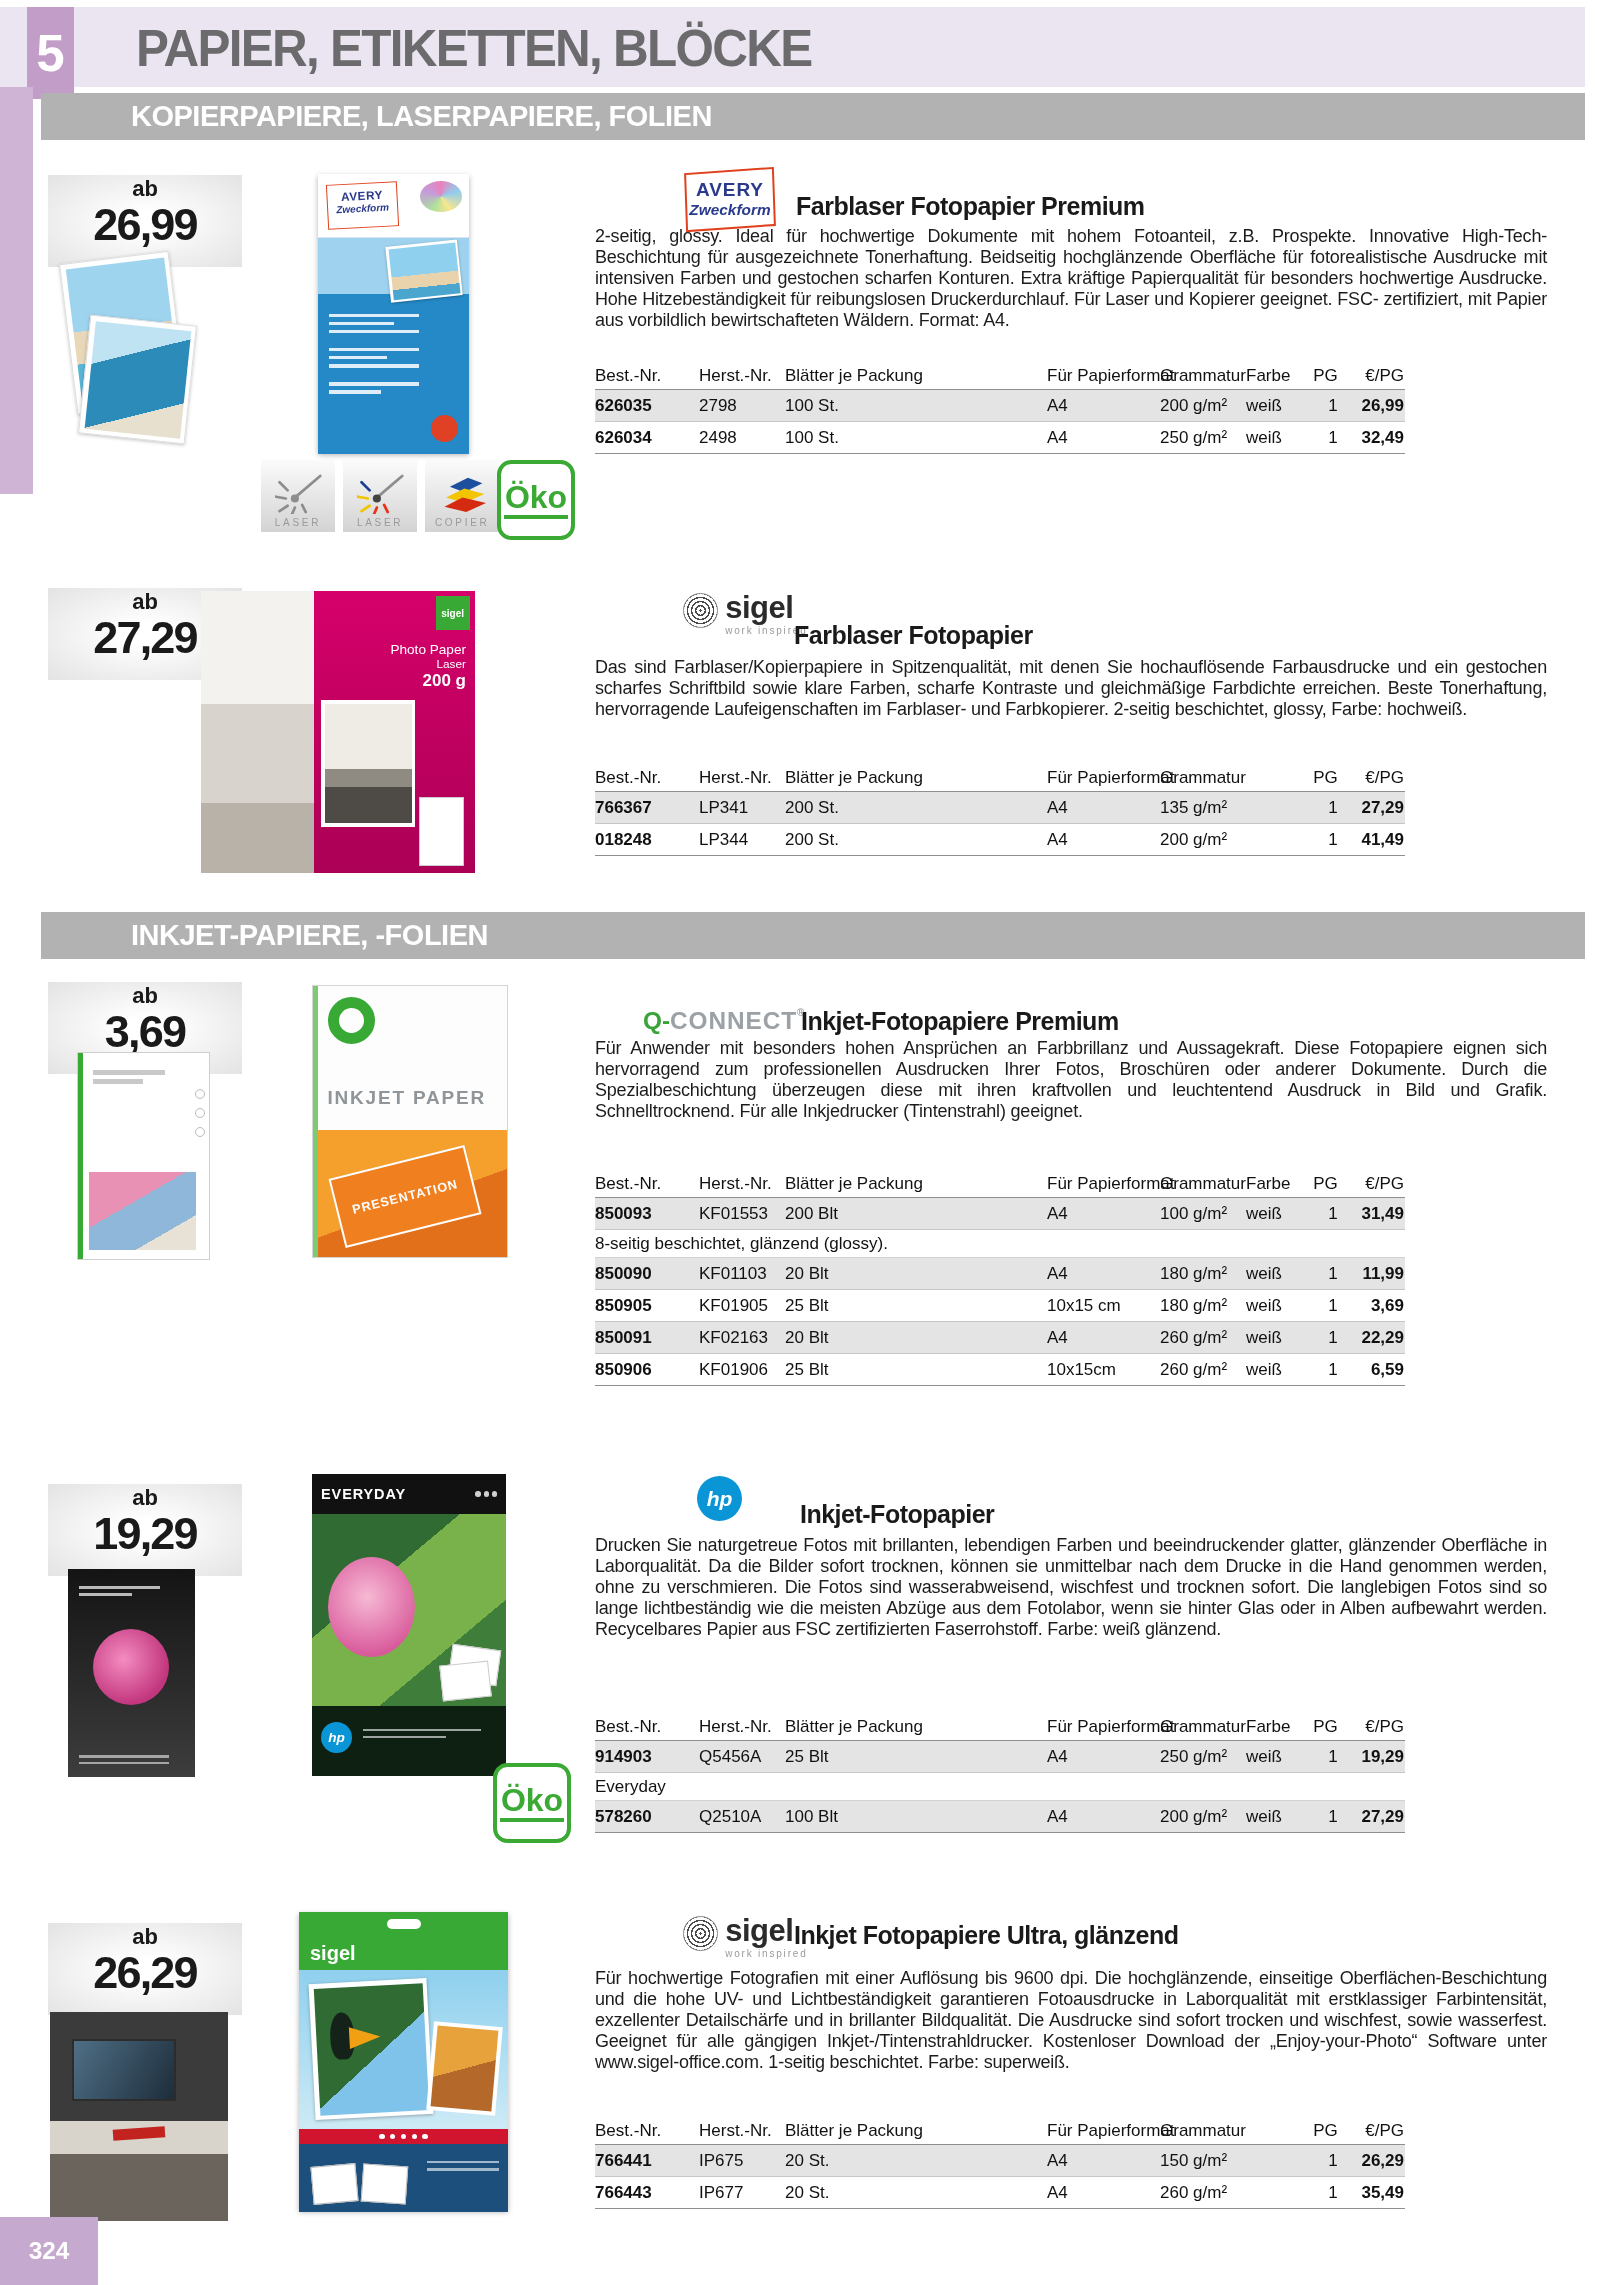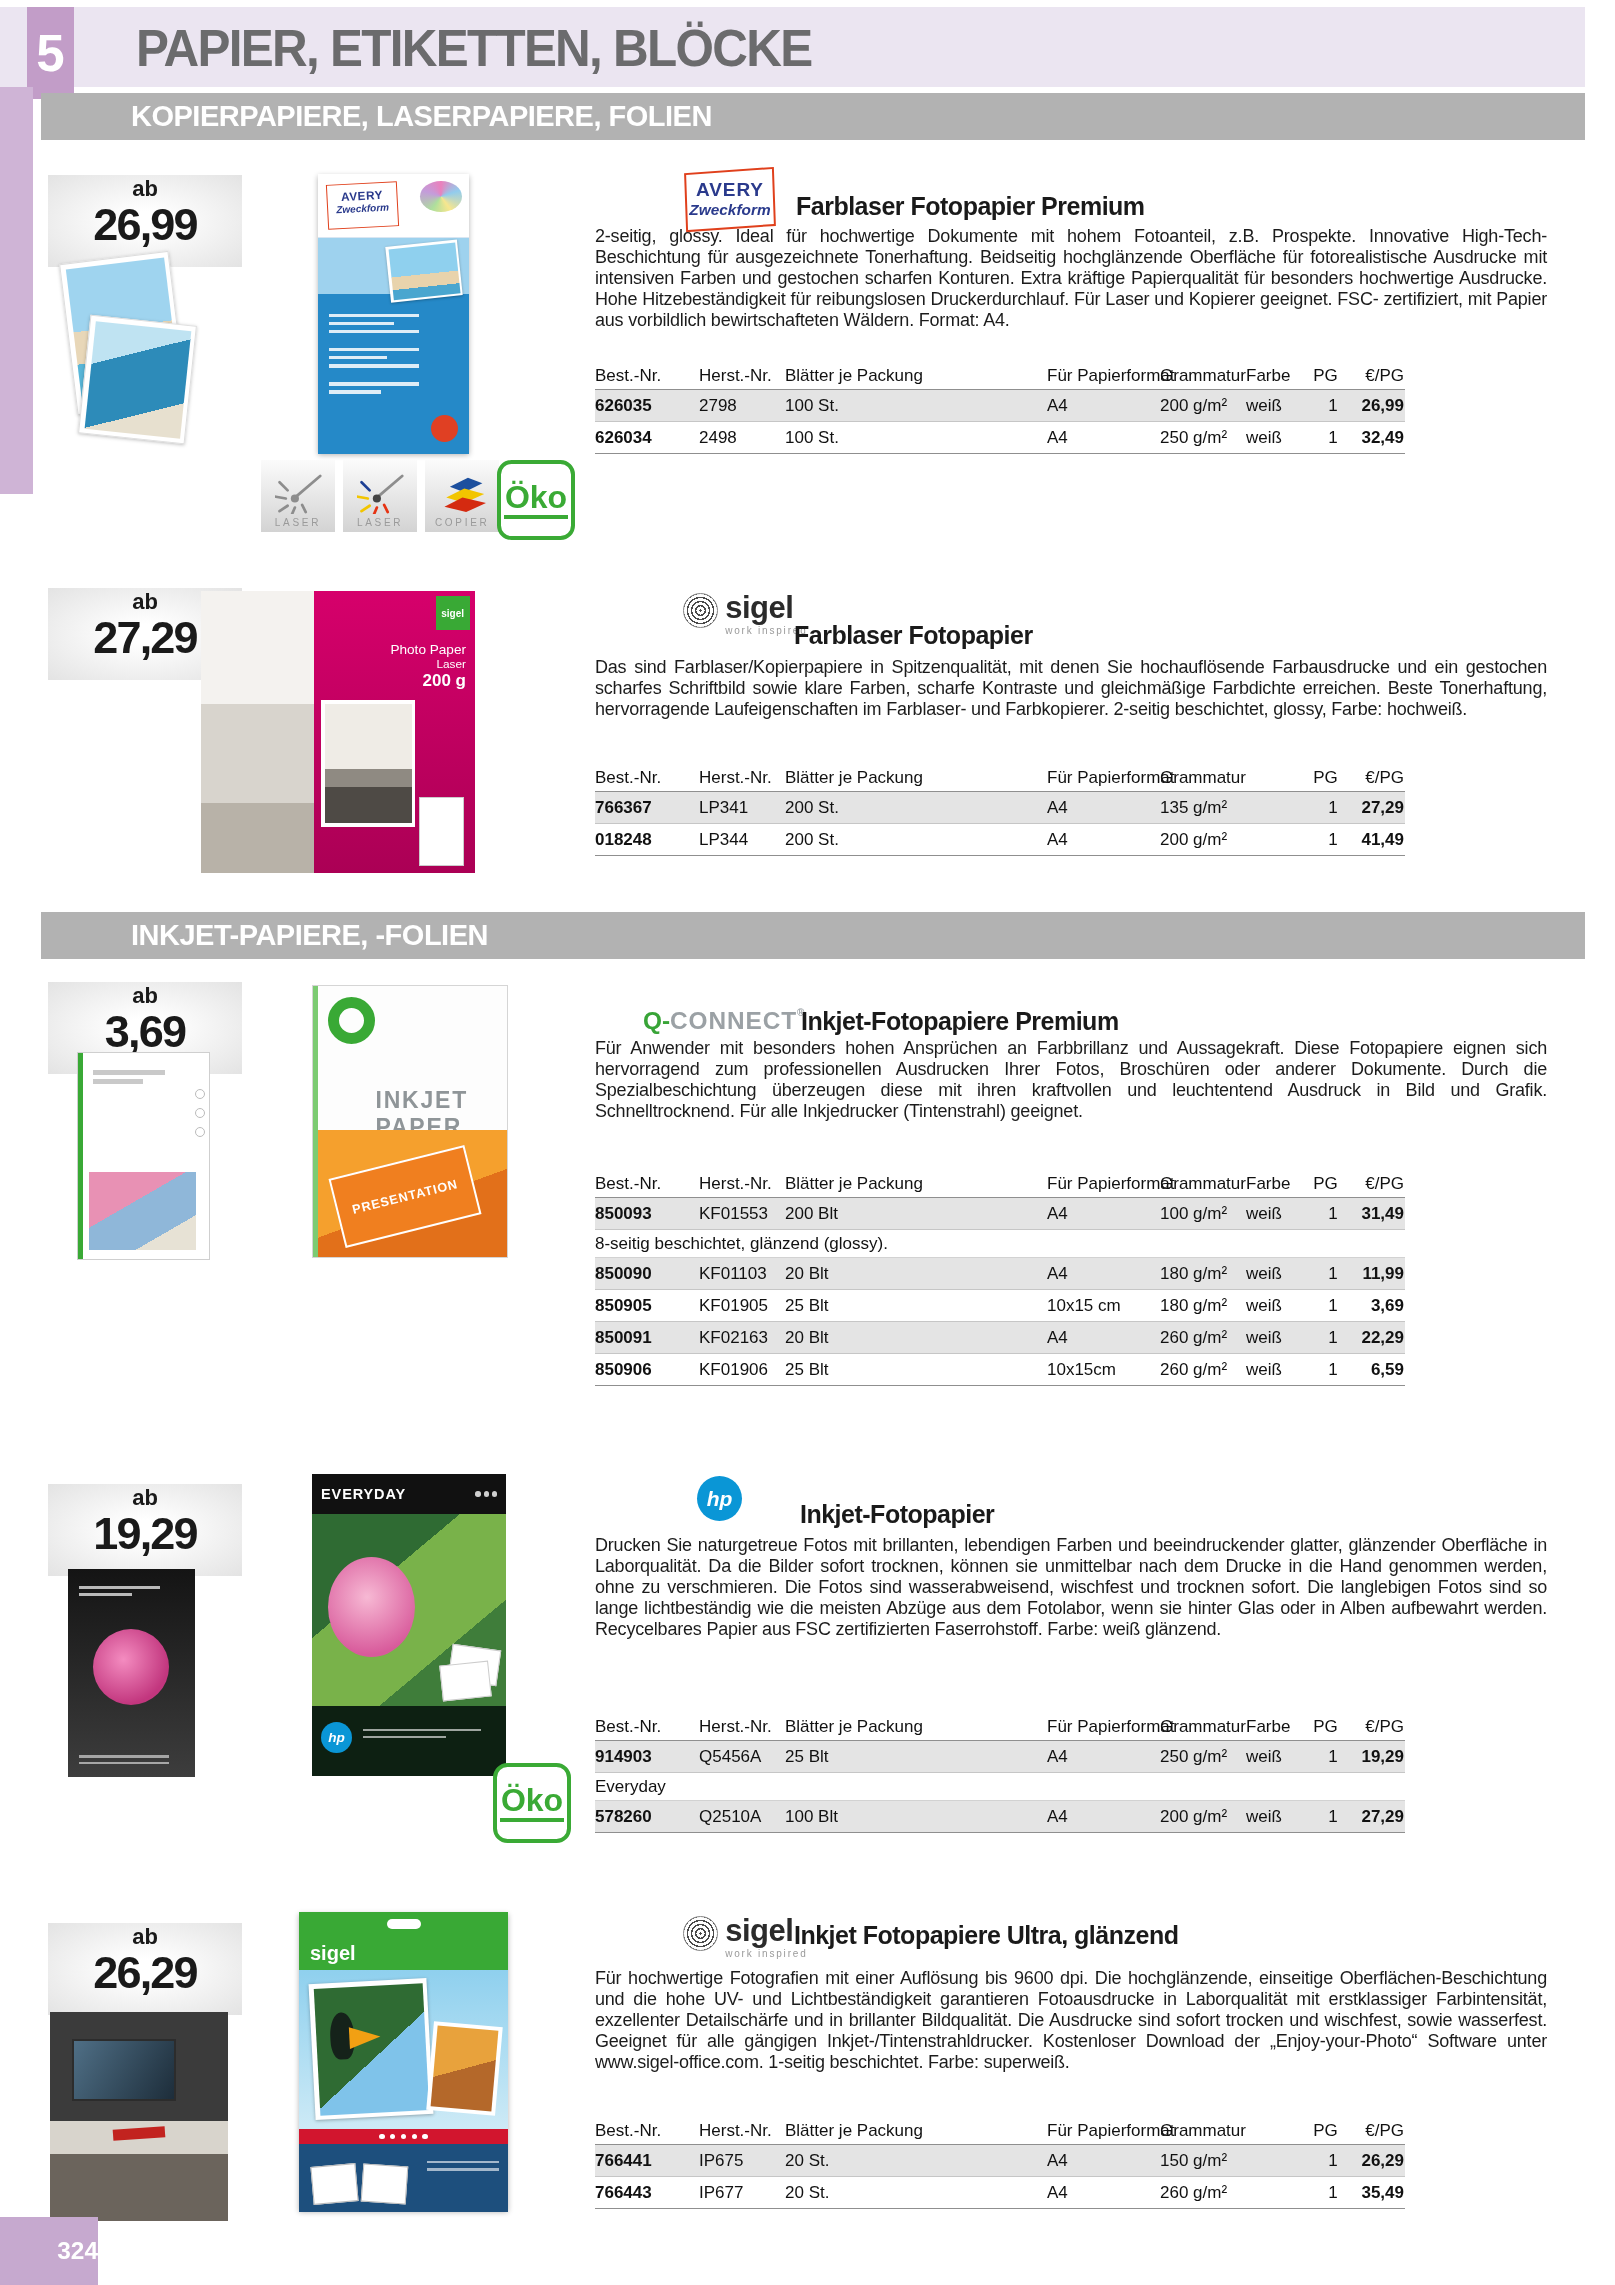--- a/index.html
+++ b/index.html
@@ -11,21 +11,21 @@
   .head-band{left:0;top:7.2px;width:1585px;height:80px;background:#ebe5f1;}
   .chapter-box{left:27px;top:7.2px;width:47px;height:92px;background:#c29dc8;color:#fff;
                font-size:51px;font-weight:bold;display:flex;align-items:center;justify-content:center;}
   .page-title{left:136px;top:18px;font-size:52px;font-weight:bold;color:#6b6b6d;
               letter-spacing:-1.8px;transform:scaleX(.95);transform-origin:left;white-space:nowrap;}
   .section-bar{left:41px;width:1544px;height:47px;background:#b2b2b2;color:#fff;font-weight:bold;
                font-size:29px;display:flex;align-items:center;padding-left:90px;box-sizing:border-box;
                letter-spacing:-0.5px;white-space:nowrap;}
   .side-strip{left:0;top:87px;width:33px;height:407px;background:#cfb4d6;}
   .pagenum-box{left:0;top:2217px;width:98px;height:68px;background:#c6a9cf;color:#fff;
-               font-weight:bold;font-size:24.4px;display:flex;align-items:center;justify-content:flex-end;}
+               font-weight:bold;font-size:24.4px;display:flex;align-items:center;justify-content:center;}
 
   
   .price-box{left:48px;width:194px;height:92px;text-align:center;
              background:radial-gradient(ellipse at center,#ffffff 15%,#e3e3e3 100%);}
   .price-box .ab{font-size:22px;font-weight:bold;line-height:1.1;padding-top:1.8px;}
   .price-box .pr{font-size:45px;font-weight:bold;letter-spacing:-1.8px;line-height:1;margin-top:0.9px;}
 
   
   .prod-title{font-size:25px;font-weight:bold;letter-spacing:-0.5px;white-space:nowrap;}
   .desc{width:952px;font-size:18px;line-height:21px;color:#1c1c1c;letter-spacing:-0.2px;
@@ -122,21 +122,21 @@
   .p3-left .bars{position:absolute;left:14.5px;top:12.7px;width:72px;}
   .p3-left .bars i{background:#c9c9c9;height:4.5px;}
   .p3-left .bars i:nth-child(2){width:70%;}
   .p3l-photo{position:absolute;left:11px;bottom:9px;width:107px;height:78px;
              background:linear-gradient(150deg,#e891b4 0 40%,#8fb7d9 40% 75%,#e7e2d5 75%);}
   .p3l-holes{position:absolute;right:3.6px;top:27px;}
   .p3l-holes b{display:block;width:8.1px;height:8.1px;border-radius:50%;border:1.8px solid #bbb;margin:9px 0;background:#fff;}
   .p3-main{left:312px;top:985px;width:194px;height:271px;background:#fdfdfd;border:0.9px solid #d5d5d5;position:absolute;}
   .p3-main .edge{position:absolute;left:0;top:0;width:5.4px;height:100%;background:#7ccb72;}
   .p3-q{position:absolute;left:14.5px;top:11px;width:47px;height:47px;border-radius:50%;border:11px solid #39a935;box-sizing:border-box;}
-  .p3-word{position:absolute;left:14.5px;top:101px;color:#8f9598;font-weight:bold;font-size:23px;letter-spacing:1.8px;margin-left:48px;}
+  .p3-word{position:absolute;left:14.5px;top:101px;color:#8f9598;font-weight:bold;font-size:19px;letter-spacing:1.8px;}
   .p3-orange{position:absolute;left:5.4px;bottom:0;right:0;height:127px;
              background:linear-gradient(160deg,#f5a02d 0 55%,#e2701a 55%);}
   .p3-folder{position:absolute;left:16.3px;top:31px;width:136px;height:67px;background:#f07f1f;border:2.7px solid #fff;
              transform:rotate(-14deg);color:#fff;font-weight:bold;font-size:12.7px;letter-spacing:0.9px;
              display:flex;align-items:center;justify-content:center;}
 
   .p4-left{left:68px;top:1569px;width:127px;height:208px;background:linear-gradient(180deg,#141414,#3d3d3d);position:absolute;}
   .p4-left .flower{position:absolute;left:25px;top:60px;width:76px;height:76px;border-radius:50%;
                    background:radial-gradient(circle at 40% 40%,#f48cc0,#c2367e 70%);}
   .p4-left .bars{position:absolute;left:11px;top:12.7px;width:81px;}

